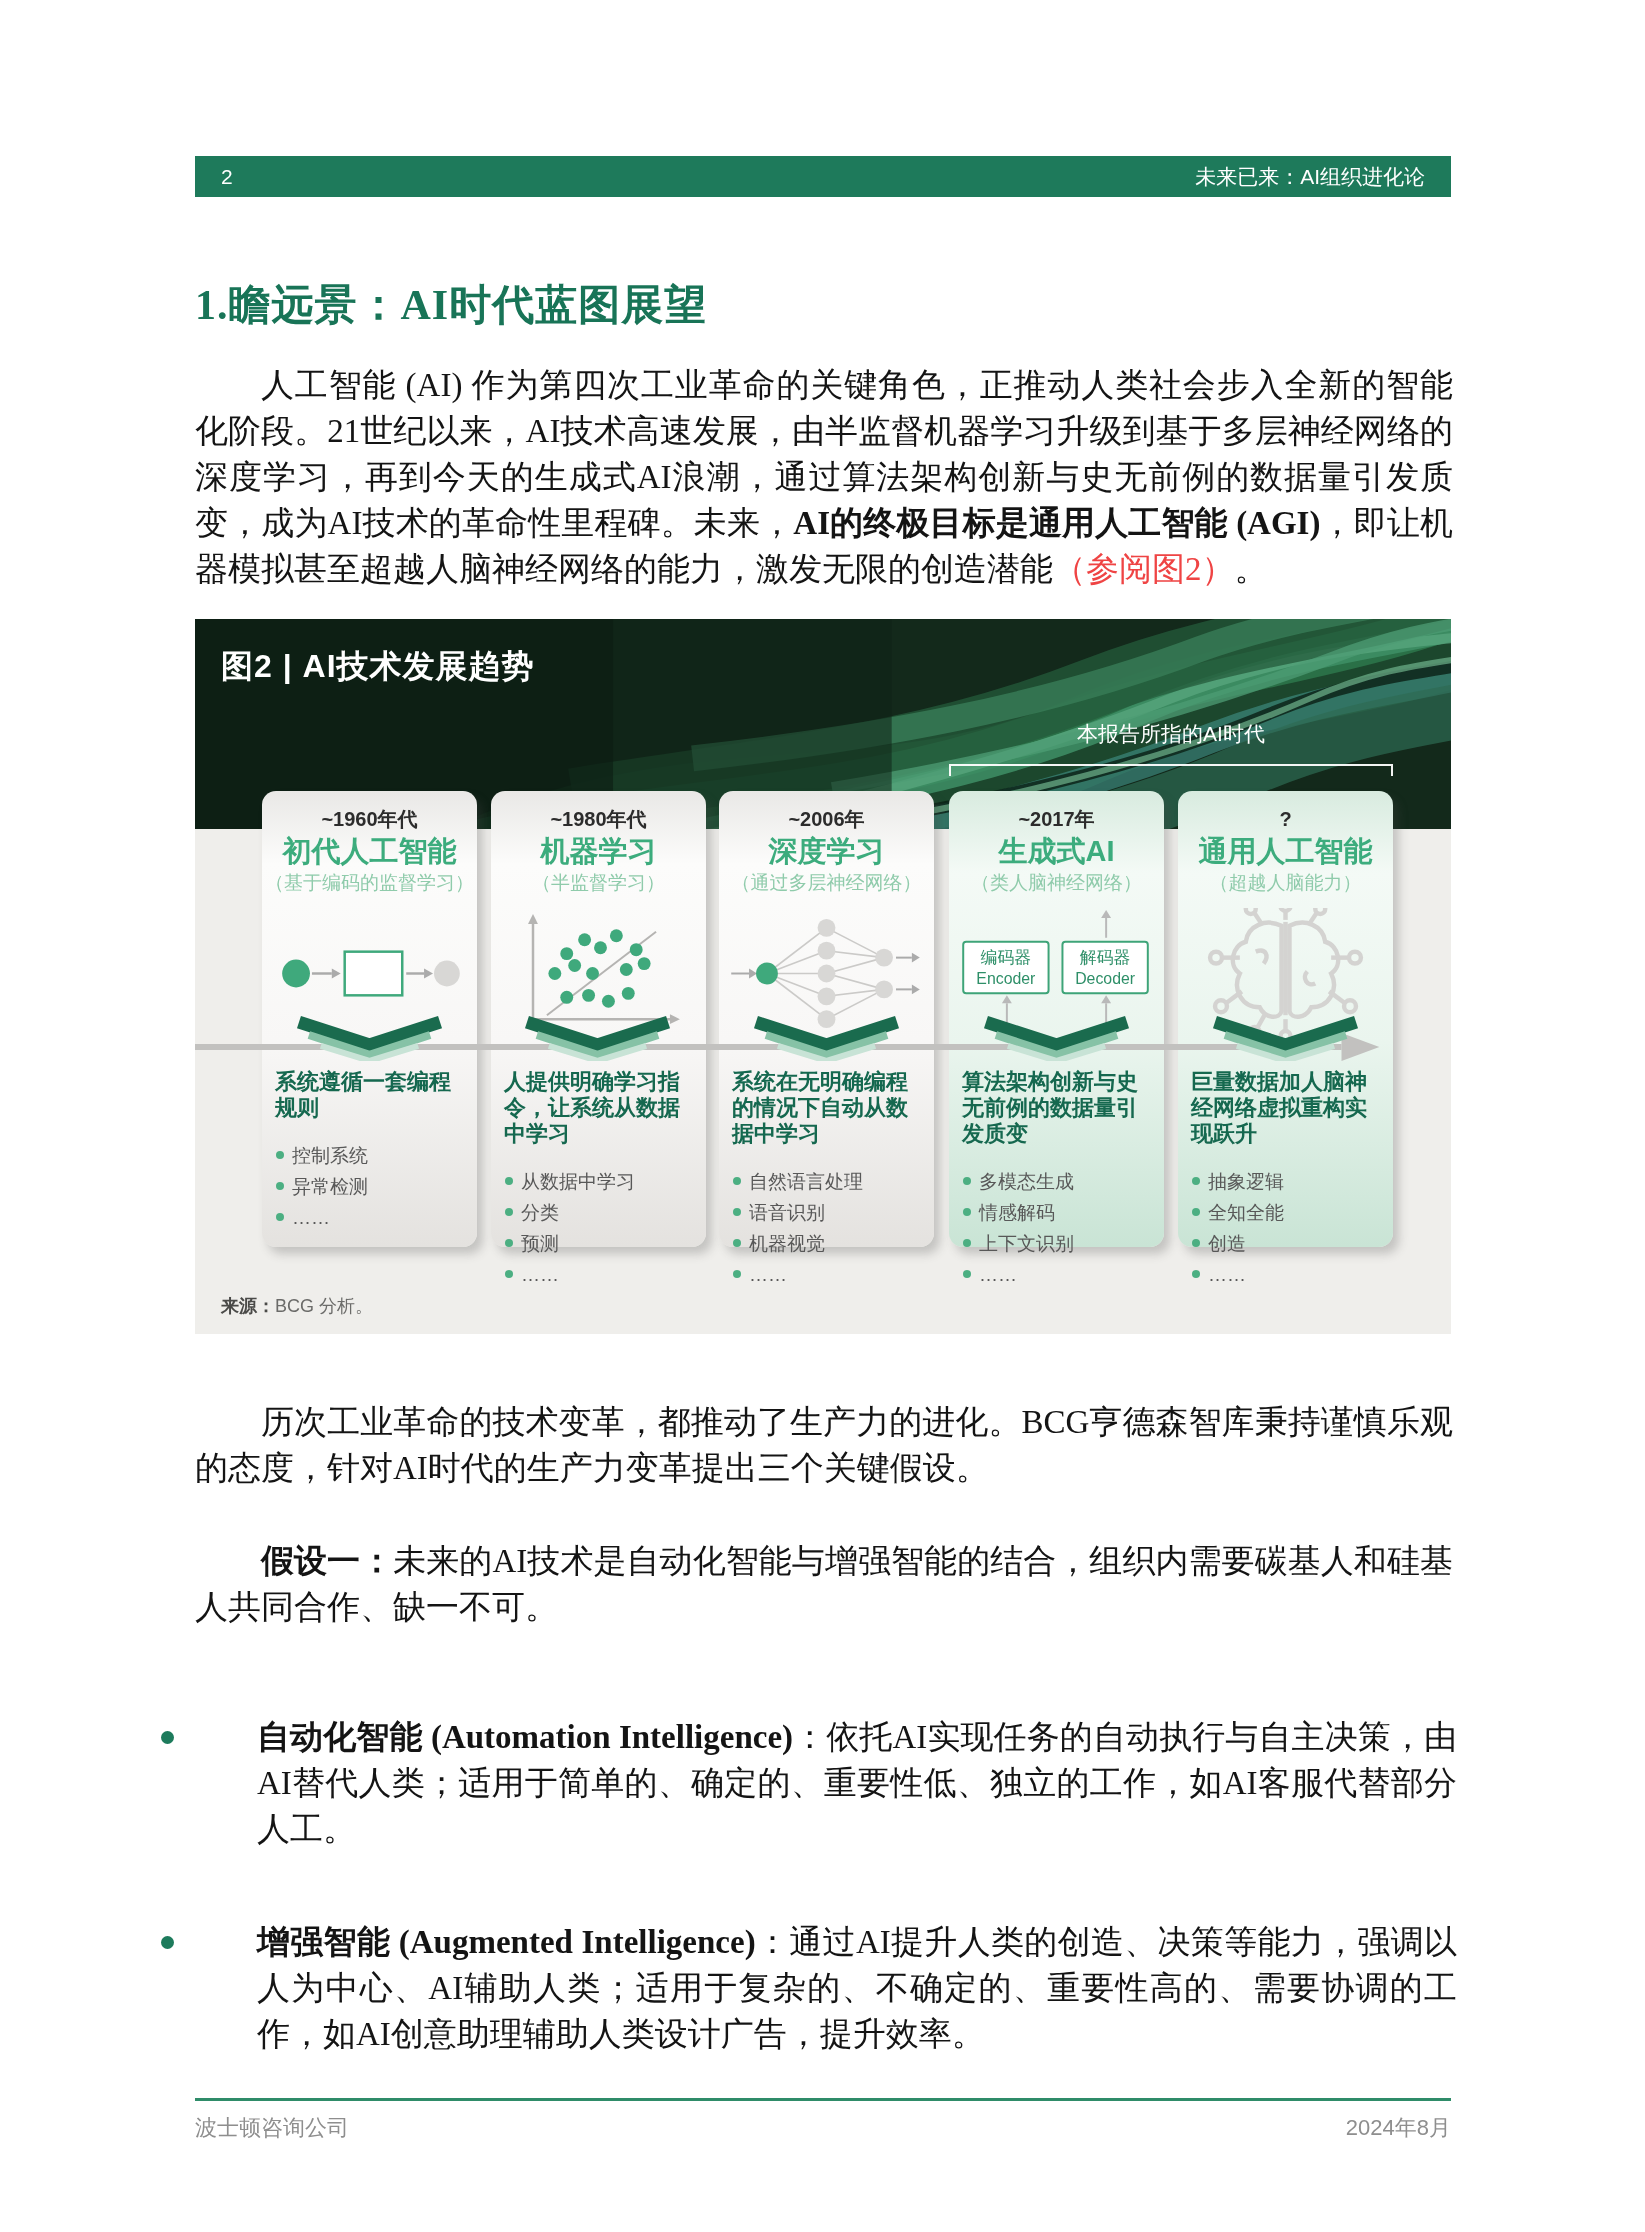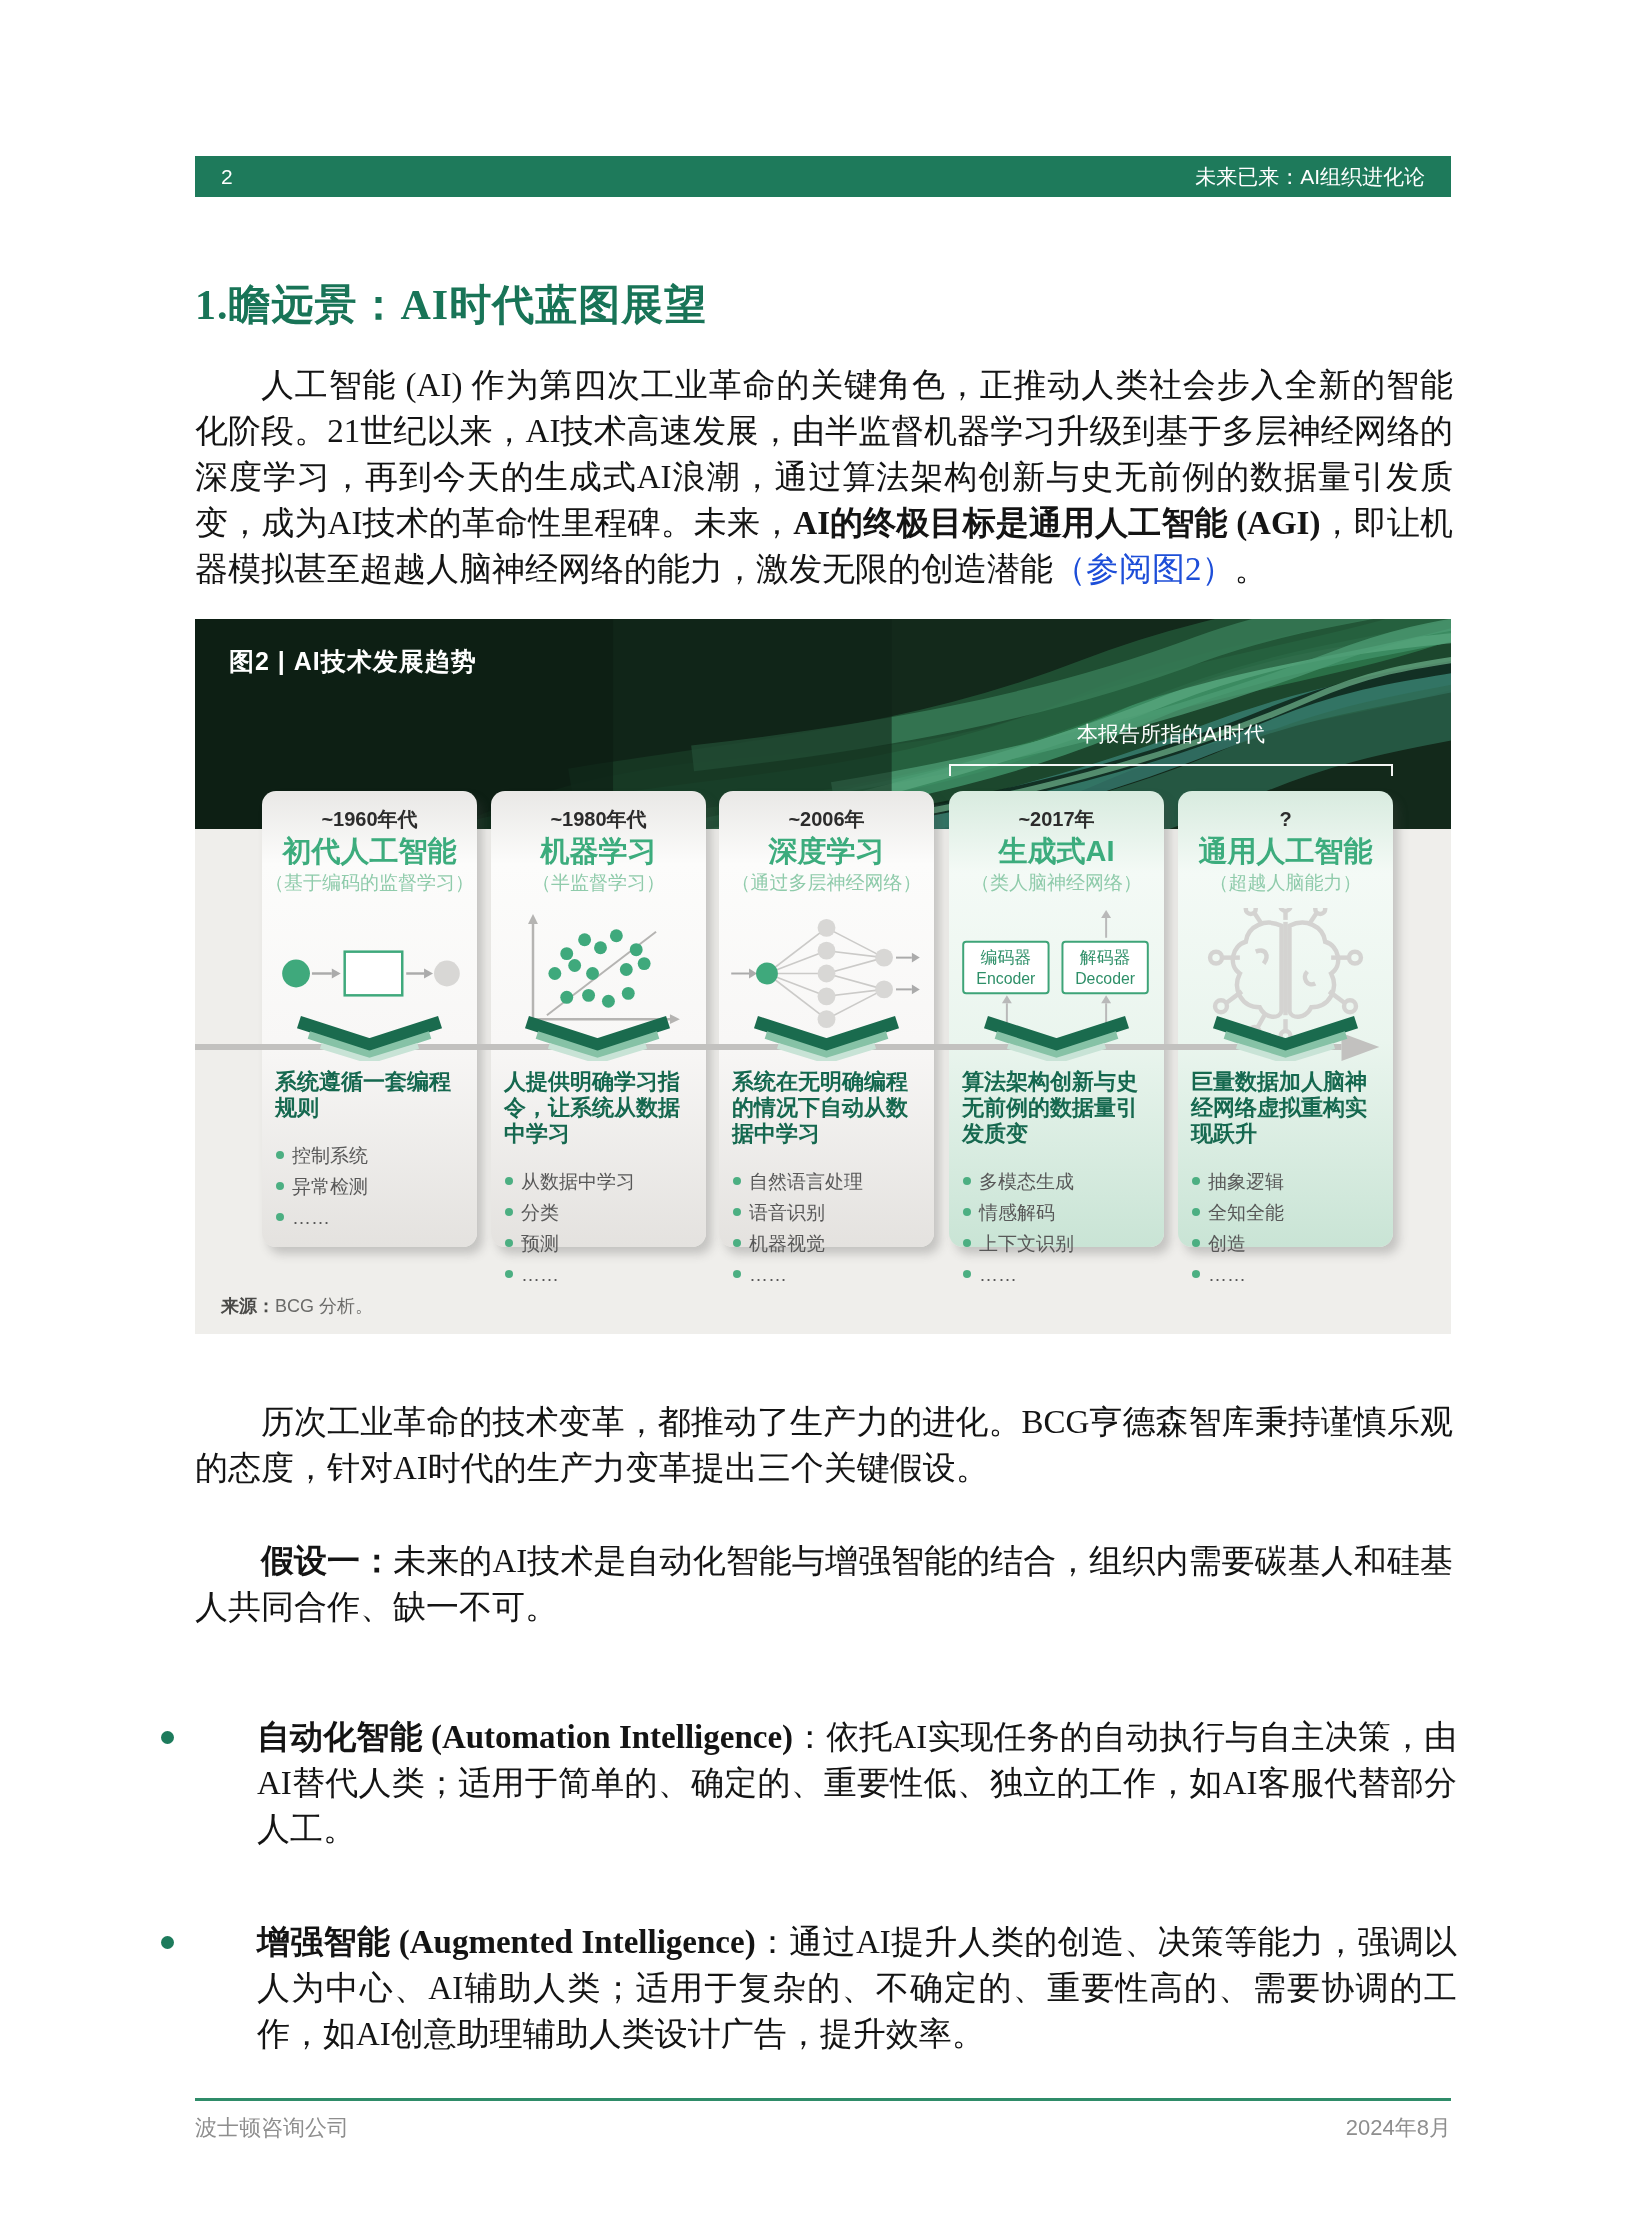--- a/index.html
+++ b/index.html
@@ -19,28 +19,28 @@
 
   
   .para { position:absolute; left:195px; width:1258px;
     font-family:"Liberation Serif", serif; font-size:33px; line-height:46px;
     color:#141414; text-align:justify; }
   .indent { text-indent:2em; }
   .p1 { top:362px; }
   .p2 { top:1399px; }
   .p3 { top:1538px; }
   .bold { font-weight:bold; }
-  .green-ref { color:#1d4ed8; }
+  .green-ref { color:#ef4444; }
 
   
   .figure { position:absolute; left:195px; top:619px; width:1256px; height:715px;
     background:#EFEEEB; }
   .fig-photo { position:absolute; left:0; top:0; width:1256px; height:210px; z-index:0; }
   .fig-label { position:absolute; left:26px; top:26px; z-index:4; color:#ffffff;
-    font-size:25px; font-weight:bold; letter-spacing:1px;margin-left:8px; }
+    font-size:32px; font-weight:bold; letter-spacing:1px; }
   .era-label { position:absolute; left:754px; top:101px; width:444px; z-index:4;
     text-align:center; color:#ffffff; font-size:21px; }
   .era-bracket { position:absolute; left:754px; top:145px; width:444px; height:12px; z-index:4;
     border-top:2px solid rgba(255,255,255,0.95);
     border-left:2px solid rgba(255,255,255,0.95);
     border-right:2px solid rgba(255,255,255,0.95); }
 
   .col { position:absolute; top:172px; width:215px; height:456px; border-radius:14px;
     z-index:1; box-shadow:6px 7px 10px rgba(70,70,70,0.25);
     background:linear-gradient(180deg,#e9e8e6 0%,#fcfcfb 16%,#f8f7f6 55%,#e4e2df 100%); }

